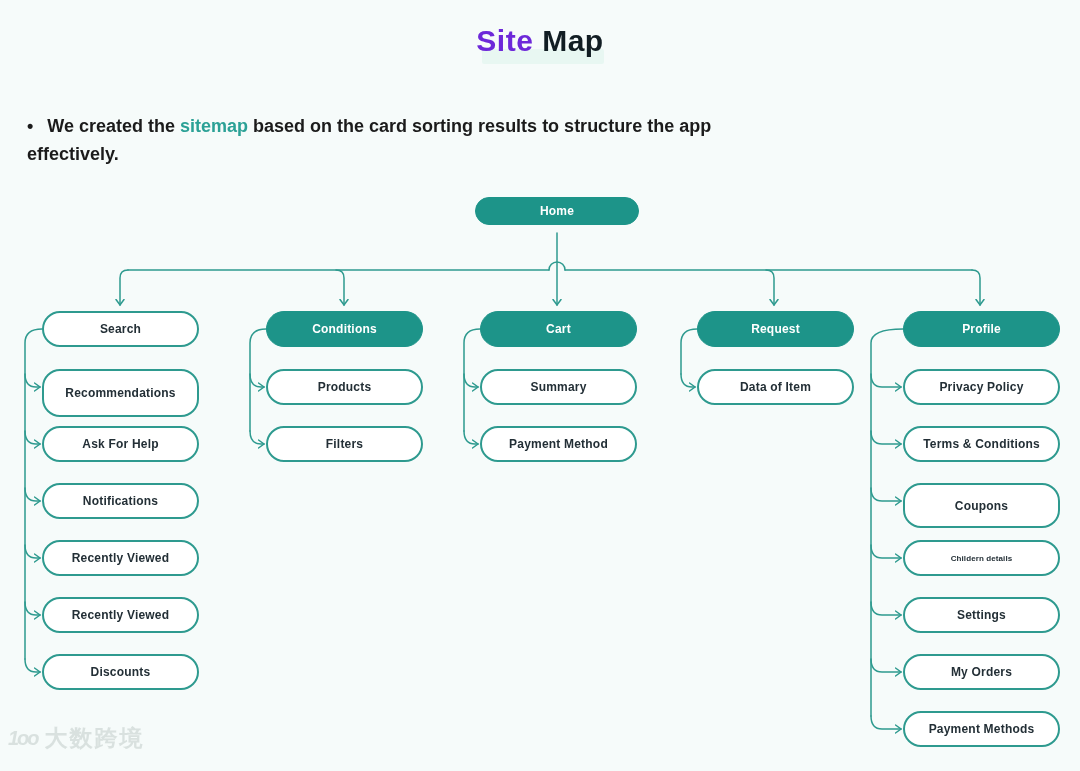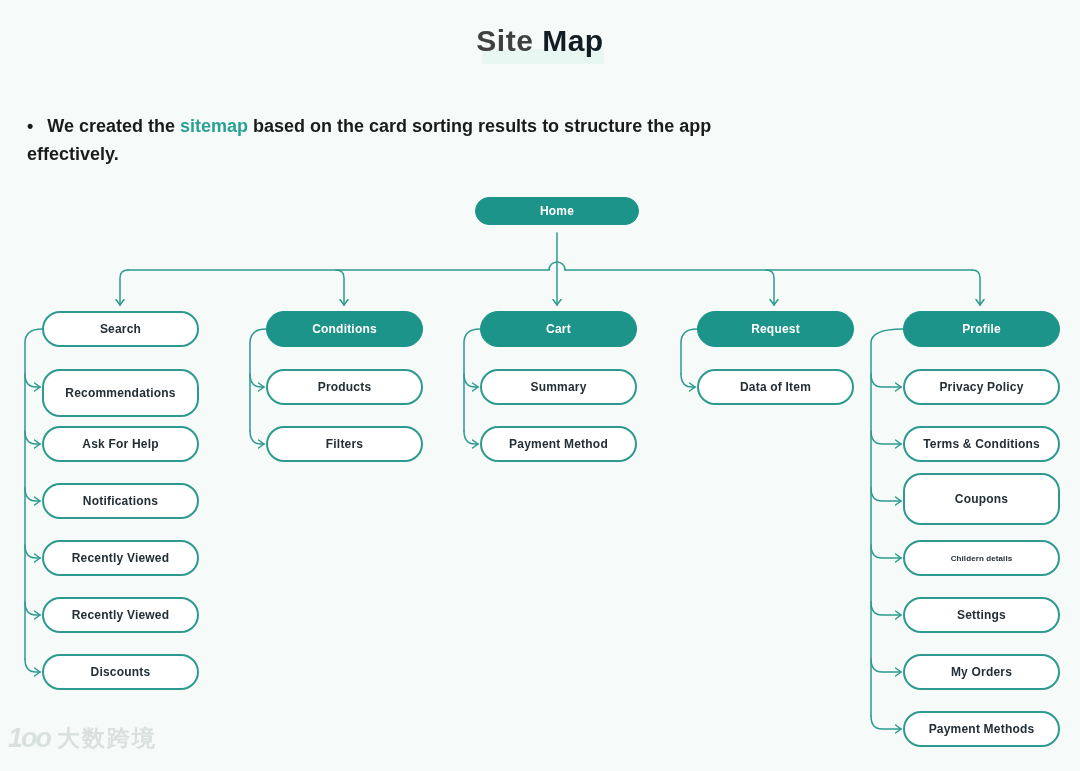--- a/index.html
+++ b/index.html
@@ -15,21 +15,21 @@
   
   .title-wrap {
     position: absolute; top: 24px; left: 0; width: 1080px;
     text-align: center;
   }
   .title {
     position: relative; display: inline-block;
     font-size: 30px; font-weight: 700; letter-spacing: 0.5px;
     z-index: 1;
   }
-  .title .t-accent { color: #404040; }
+  .title .t-accent { color: #6d28d9; }
   .title .t-dark { color: #121d23; }
   .title .t-underline {
     position: absolute; left: 6px; bottom: -6px;
     width: 122px; height: 15px;
     background: #e8f7f2; border-radius: 2px;
     z-index: -1;
   }
 
   
   .intro {
@@ -62,21 +62,21 @@
   .node.small-text { font-size: 8px; letter-spacing: 0.1px; }
 
   
   .watermark {
     position: absolute; left: 8px; top: 723px;
     display: flex; align-items: center; gap: 7px;
     color: #d9e1df; z-index: 2;
     user-select: none;
   }
   .watermark .wm-logo {
-    font-size: 27px; font-weight: 700; font-style: italic;
+    font-size: 20px; font-weight: 700; font-style: italic;
     letter-spacing: -2px;
   }
   .watermark .wm-text {
     font-size: 23px; font-weight: 700; letter-spacing: 2px; font-family: Liberation Serif, serif;
   }
 </style>
 </head>
 <body>
 
 <div id="stage">
@@ -144,21 +144,21 @@
       <div class="node outline" style="left: 266px; top: 369px; width: 157px; height: 36px;">Products</div>
       <div class="node outline" style="left: 266px; top: 426px; width: 157px; height: 36px;">Filters</div>
       <div class="node filled" style="left: 480px; top: 311px; width: 157px; height: 36px;">Cart</div>
       <div class="node outline" style="left: 480px; top: 369px; width: 157px; height: 36px;">Summary</div>
       <div class="node outline" style="left: 480px; top: 426px; width: 157px; height: 36px;">Payment Method</div>
       <div class="node filled" style="left: 697px; top: 311px; width: 157px; height: 36px;">Request</div>
       <div class="node outline" style="left: 697px; top: 369px; width: 157px; height: 36px;">Data of Item</div>
       <div class="node filled" style="left: 903px; top: 311px; width: 157px; height: 36px;">Profile</div>
       <div class="node outline" style="left: 903px; top: 369px; width: 157px; height: 36px;">Privacy Policy</div>
       <div class="node outline" style="left: 903px; top: 426px; width: 157px; height: 36px;">Terms &amp; Conditions</div>
-      <div class="node outline" style="left: 903px; top: 473px; width: 157px; height: 52px; text-align: center;">Coupons</div>
+      <div class="node outline" style="left: 903px; top: 483px; width: 157px; height: 45px; text-align: center;">Coupons</div>
       <div class="node outline small-text" style="left: 903px; top: 540px; width: 157px; height: 36px;">Childern details</div>
       <div class="node outline" style="left: 903px; top: 597px; width: 157px; height: 36px;">Settings</div>
       <div class="node outline" style="left: 903px; top: 654px; width: 157px; height: 36px;">My Orders</div>
       <div class="node outline" style="left: 903px; top: 711px; width: 157px; height: 36px;">Payment Methods</div>
     </div>
 
   <div class="watermark">
     <span class="wm-logo">1oo</span>
     <span class="wm-text">大数跨境</span>
   </div>

